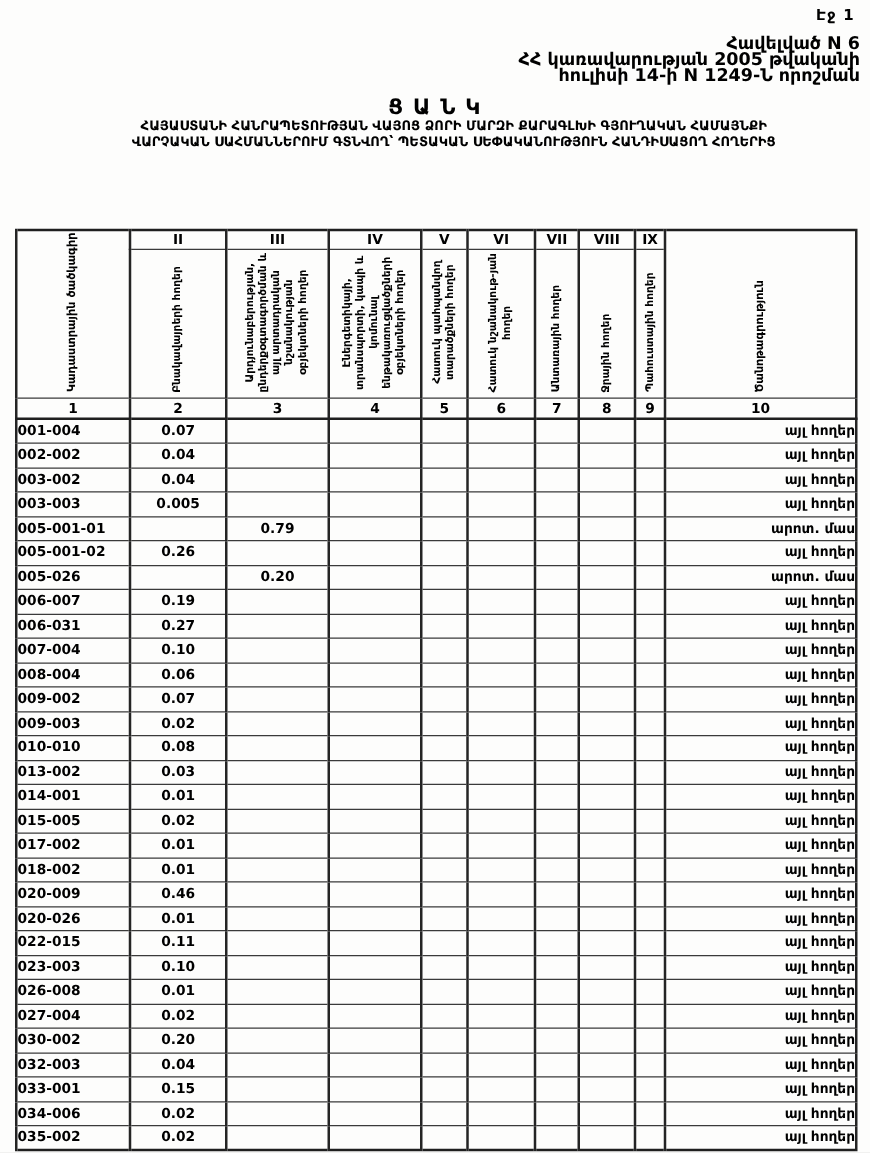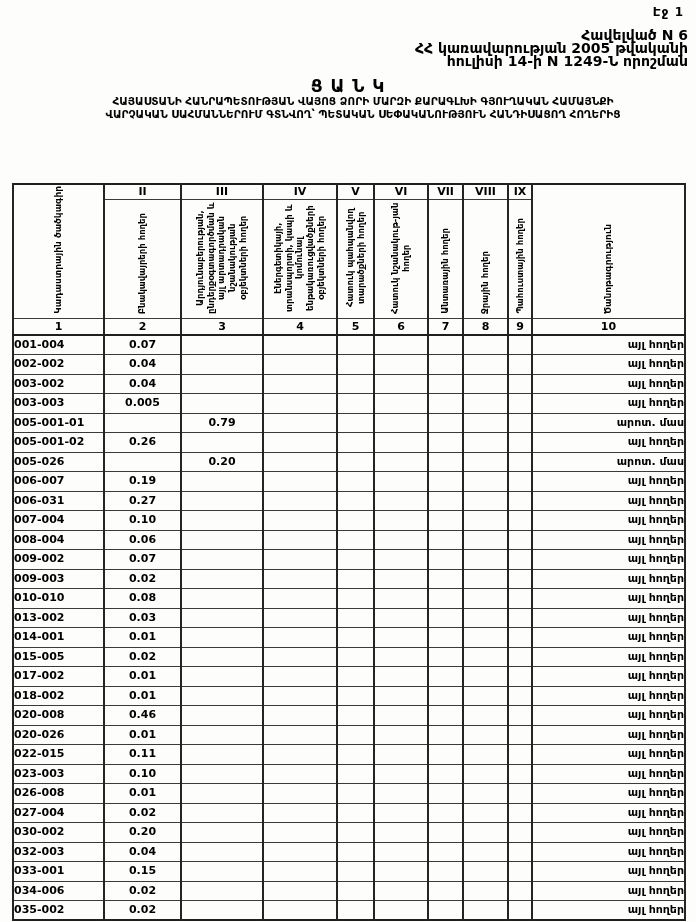--- a/index.html
+++ b/index.html
@@ -383,21 +383,21 @@
     <td class="val"></td>
     <td class="val"></td>
     <td class="val"></td>
     <td class="val"></td>
     <td class="val"></td>
     <td class="val"></td>
     <td class="note">այլ հողեր</td>
   </tr>
 
   <tr>
-    <td class="code">020-008</td>
+    <td class="code">020-009</td>
     <td class="val">0.46</td>
     <td class="val"></td>
     <td class="val"></td>
     <td class="val"></td>
     <td class="val"></td>
     <td class="val"></td>
     <td class="val"></td>
     <td class="val"></td>
     <td class="note">այլ հողեր</td>
   </tr>

